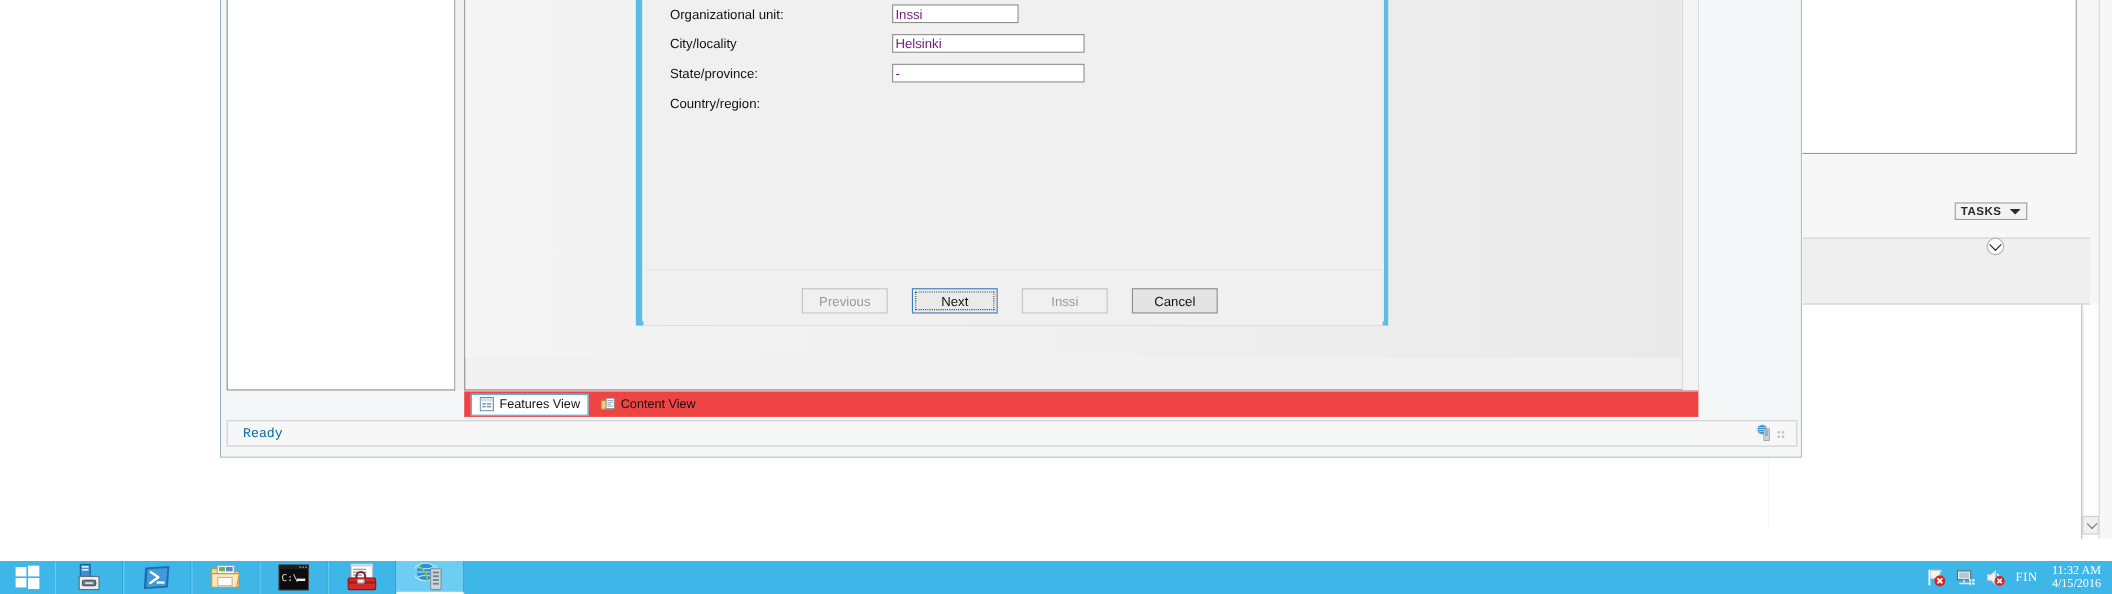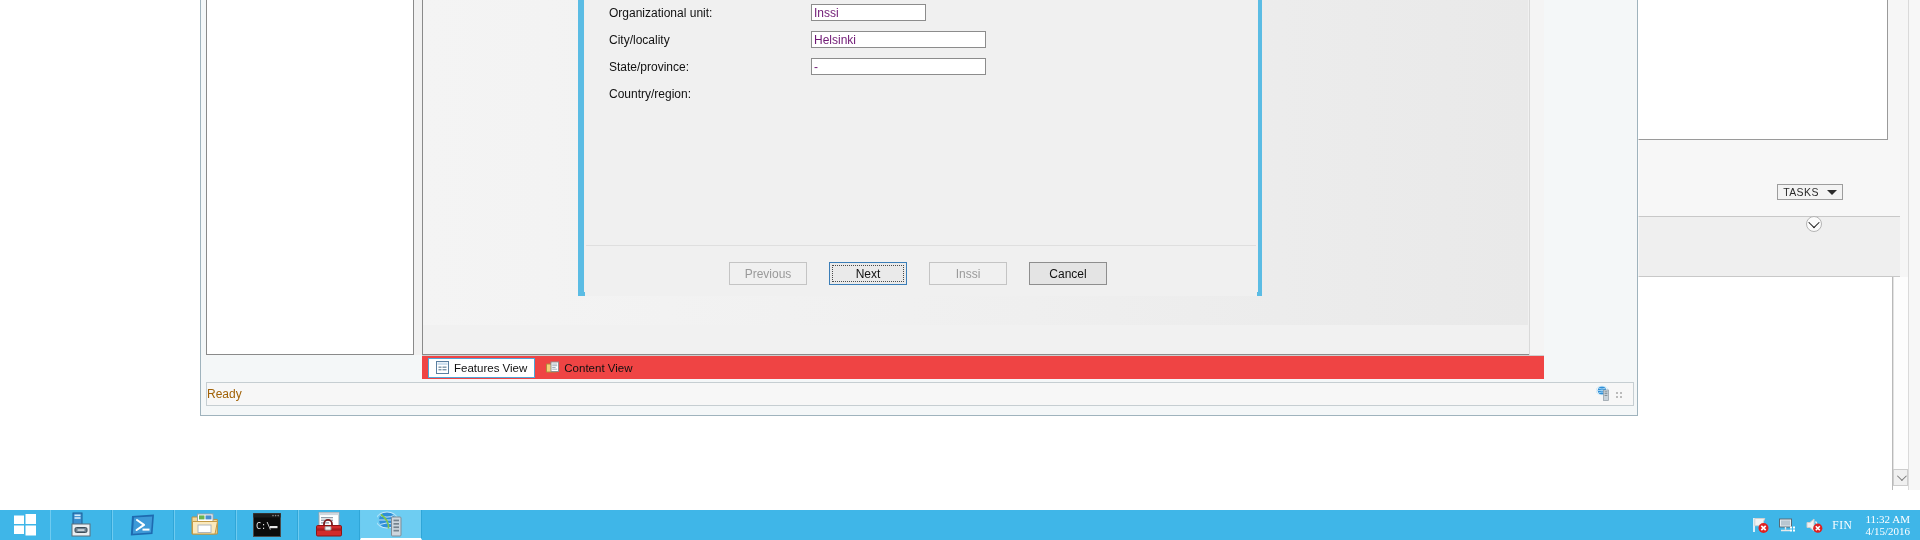--- a/index.html
+++ b/index.html
@@ -13,21 +13,21 @@
   .abs{position:absolute;box-sizing:border-box;}
 
   
   #desktop{left:0;top:0;width:1920px;height:510px;background:#ffffff;}
 
   
   #sm-window{left:1608px;top:-10px;width:312px;height:490px;background:#f6f6f6;border-left:1px solid #d4d4d4;}
   #sm-white-panel{left:1620px;top:-30px;width:268px;height:170px;background:#ffffff;border:1px solid #9a9a9a;}
   #sm-band{left:1608px;top:140px;width:292px;height:77px;background:#f7f7f7;border-bottom:1px solid #c8c8c8;}
   #sm-tasks-btn{left:1777px;top:184px;width:66px;height:16px;background:#f3f3f3;border:1px solid #9d9d9d;
-    display:flex;align-items:center;justify-content:center;gap:8px;font-size:10.5px;color:#2a2a2a;letter-spacing:.4px;}
+    display:flex;align-items:center;justify-content:center;gap:8px;font-size:10.5px;color:#2a2a2a;letter-spacing:.4px;font-weight:bold;}
   #sm-tasks-btn .caret{width:0;height:0;border-left:5px solid transparent;border-right:5px solid transparent;border-top:5px solid #2b2b2b;}
   #sm-tile{left:1608px;top:217px;width:292px;height:60px;background:#efefef;border-bottom:1px solid #c8c8c8;}
   #sm-collapse{left:1806px;top:216px;width:16px;height:16px;border-radius:50%;border:1px solid #b4b4b4;background:#fcfcfc;
     display:flex;align-items:center;justify-content:center;}
   #sm-collapse .chev{width:7px;height:7px;border-right:1.6px solid #1a1a1a;border-bottom:1.6px solid #1a1a1a;transform:rotate(45deg) translate(-1px,-1px);}
   #sm-lower{left:1608px;top:277px;width:285px;height:213px;background:#ffffff;border-right:1px solid #b9b9b9;}
   #sm-scroll-track{left:1893px;top:277px;width:15px;height:192px;background:#fdfdfd;border-left:1px solid #e2e2e2;}
   #sm-scroll-down{left:1893px;top:469px;width:15px;height:17px;background:#f0f0f0;border:1px solid #cdcdcd;
     display:flex;align-items:center;justify-content:center;}
   #sm-scroll-down .chev{width:6px;height:6px;border-right:1.5px solid #7b7b7b;border-bottom:1.5px solid #7b7b7b;transform:rotate(45deg) translateY(-2px);}
@@ -53,21 +53,21 @@
   
   #tab-strip{left:422px;top:355px;width:1122px;height:24px;background:#ef4444;border-top:1px solid #cfcfcf;
     display:flex;align-items:center;padding-left:6px;gap:4px;}
   .tab{height:18px;display:flex;align-items:center;gap:5px;padding:0 7px;font-size:11.5px;color:#111;white-space:nowrap;}
   .tab.selected{border:1px solid #4ea6d8;background:#ffffff;}
   .tab-ico{width:13px;height:13px;flex:0 0 13px;display:block;}
 
   
   #status-bar{left:206px;top:382px;width:1428px;height:24px;background:#f7f7f7;border:1px solid #c6ced2;
     display:flex;align-items:center;}
-  #status-text{font-size:12px;color:#a16207;}
+  #status-text{margin-left:14px;font-size:12px;color:#0369a1;font-family:Liberation Mono, monospace;}
   #status-right{position:absolute;right:6px;top:2px;display:flex;align-items:center;gap:2px;}
   #status-grip{width:12px;height:12px;opacity:.55;}
 
   
   #wizard{left:578px;top:-190px;width:684px;height:486px;background:#5bbce4;padding:6px;}
   #wizard-body{width:100%;height:100%;background:#f0f0f0;border:1px solid #efefef;position:relative;}
 
   #wiz-form{position:absolute;left:24px;top:182px;width:620px;}
   .field-row{display:flex;align-items:center;height:27px;gap:26px;}
   .field-label{width:176px;font-size:12px;color:#111;line-height:1;}

